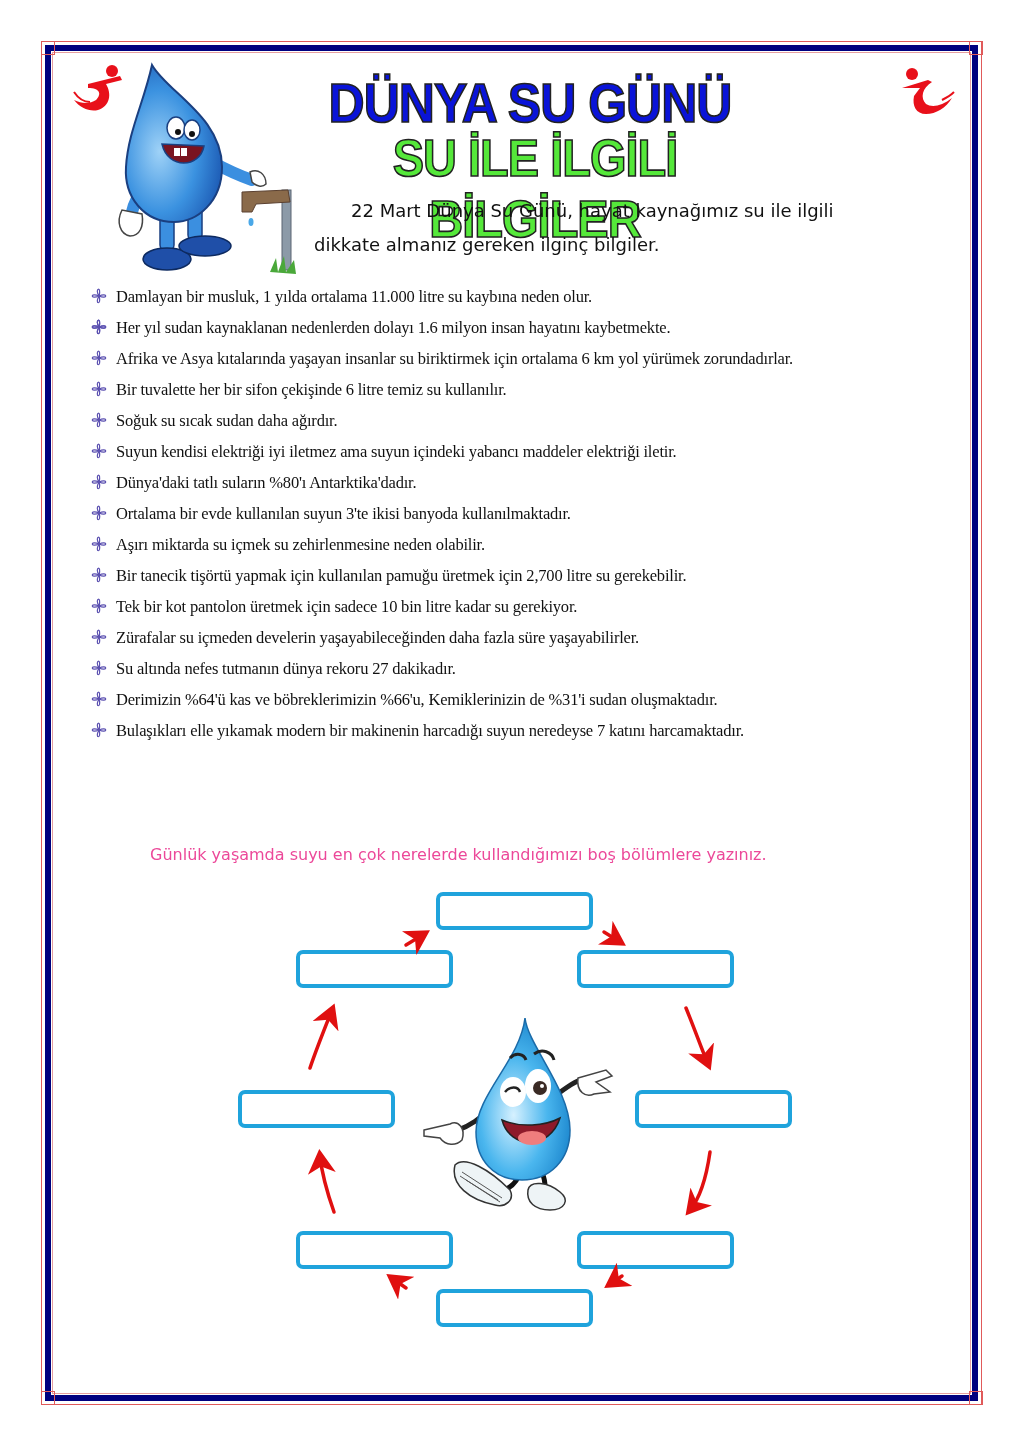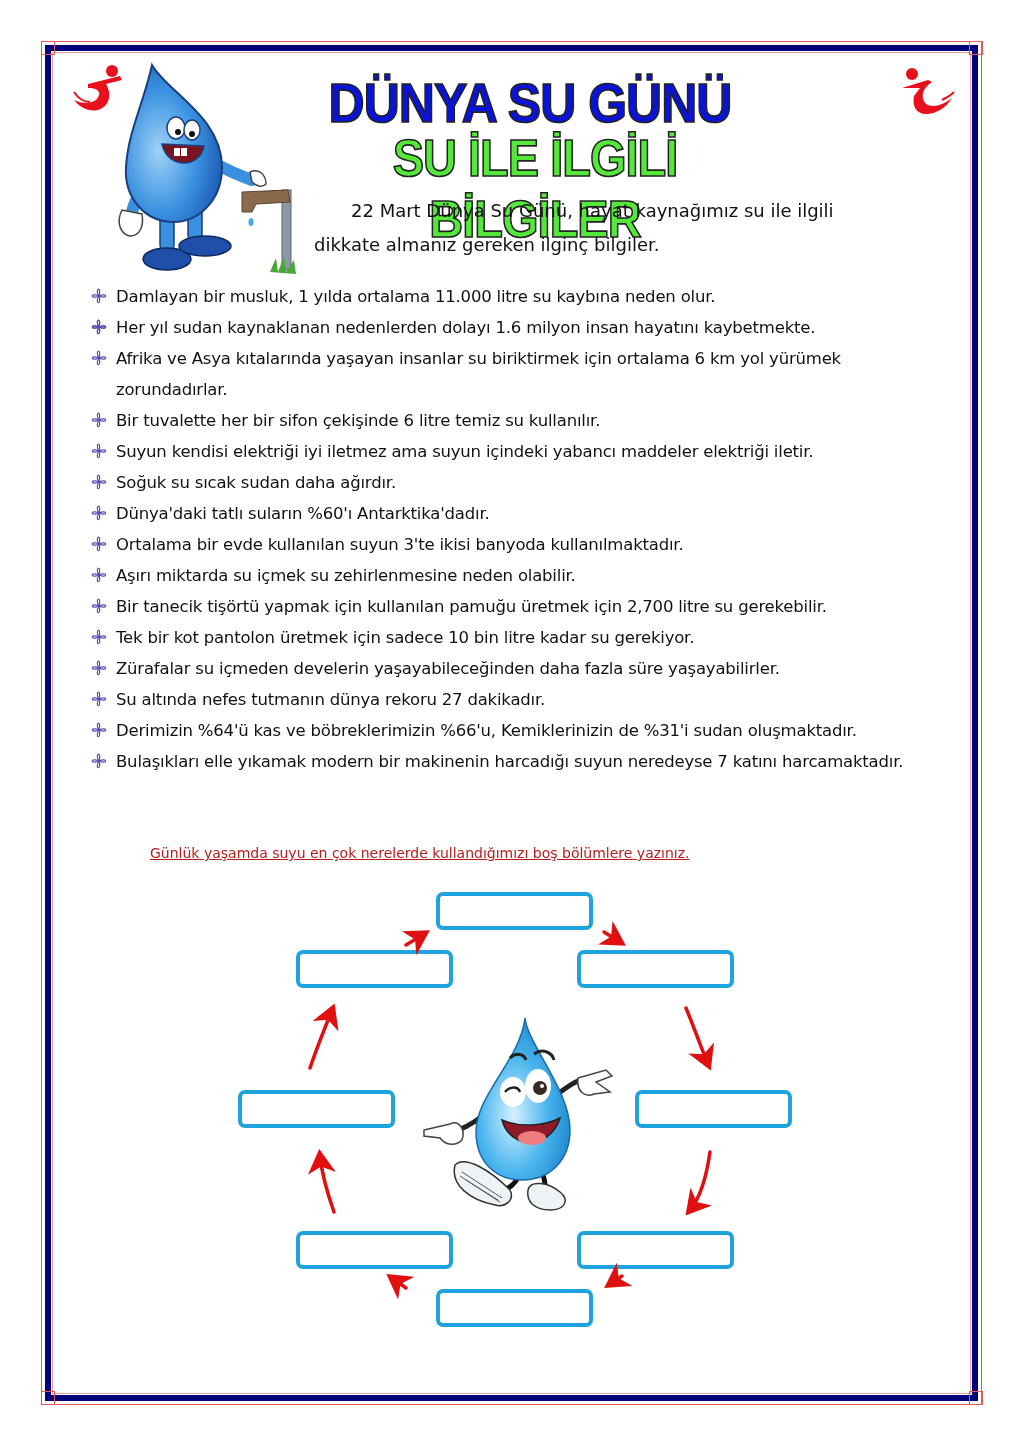--- a/index.html
+++ b/index.html
@@ -8,24 +8,24 @@
   
   .border-outer-red { position:absolute; left:41px; top:41px; width:941px; height:1364px; border:1px solid #e05a5a; box-sizing:border-box; }
   .border-navy { position:absolute; left:45px; top:45px; width:933px; height:1356px; border:6px solid #00007f; box-sizing:border-box; }
   .border-inner-red { position:absolute; left:52px; top:52px; width:919px; height:1342px; border:1px solid #e6a0a0; box-sizing:border-box; }
   .corner { position:absolute; width:14px; height:14px; border:1px solid #e05a5a; box-sizing:border-box; }
 
   .title1 { position:absolute; left:300px; top:74px; width:460px; text-align:center; font-family:"Liberation Sans", sans-serif; font-weight:bold; font-size:50px; letter-spacing:-1px; color:#0a14d8; -webkit-text-stroke:1.5px #222; transform:scaleY(1.12); }
   .title2 { position:absolute; left:300px; top:133px; width:470px; text-align:center; font-family:"Liberation Sans", sans-serif; font-weight:bold; font-size:47px; letter-spacing:-1px; color:#55e83a; -webkit-text-stroke:1.5px #222; transform:scaleY(1.12); }
 
   .intro { position:absolute; font-size:18px; color:#111; font-family:"DejaVu Sans", sans-serif; }
-  .facts { position:absolute; left:86px; top:281px; width:850px; margin:0; padding:0; list-style:none; }
+  .facts { position:absolute; left:86px; top:281px; width:850px; margin:0; padding:0; list-style:none;font-family:Liberation Serif, serif; }
   .fact { position:relative; font-size:16.5px; line-height:31px; padding-left:30px; color:#111; letter-spacing:-0.2px; }
   .fact .bullet { position:absolute; left:2px; top:5px; width:22px; height:20px; }
-  .question { position:absolute; left:150px; top:845px; font-size:14px; color:#b91c1c;text-decoration:underline; }
+  .question { position:absolute; left:150px; top:845px; font-size:16px; color:#ec4899; }
 
   .box { position:absolute; width:157px; height:38px; border:4px solid #1fa3dc; border-radius:7px; box-sizing:border-box; background:#fff; }
   .arrow { position:absolute; overflow:visible; }
   .logo { position:absolute; }
 </style>
 </head>
 <body>
 
 <div class="border-outer-red"></div>
 <div class="border-navy"></div>
@@ -132,37 +132,37 @@
           <path d="M11 10 C2 14 2 6 11 10 Z"></path>
         </g>
       </svg><span>Bir tuvalette  her bir sifon çekişinde 6 litre temiz su kullanılır.</span></li>
   <li class="fact"><svg class="bullet" viewBox="0 0 22 20">
         <g fill="none" stroke="#5a4fb0" stroke-width="1.2">
           <path d="M11 10 C6 2 14 0 11 10 Z"></path>
           <path d="M11 10 C20 6 20 14 11 10 Z"></path>
           <path d="M11 10 C14 19 6 19 11 10 Z"></path>
           <path d="M11 10 C2 14 2 6 11 10 Z"></path>
         </g>
+      </svg><span>Soğuk su sıcak sudan daha ağırdır.</span></li>
+  <li class="fact"><svg class="bullet" viewBox="0 0 22 20">
+        <g fill="none" stroke="#5a4fb0" stroke-width="1.2">
+          <path d="M11 10 C6 2 14 0 11 10 Z"></path>
+          <path d="M11 10 C20 6 20 14 11 10 Z"></path>
+          <path d="M11 10 C14 19 6 19 11 10 Z"></path>
+          <path d="M11 10 C2 14 2 6 11 10 Z"></path>
+        </g>
       </svg><span>Suyun kendisi elektriği iyi iletmez ama suyun içindeki yabancı maddeler elektriği iletir.</span></li>
   <li class="fact"><svg class="bullet" viewBox="0 0 22 20">
         <g fill="none" stroke="#5a4fb0" stroke-width="1.2">
           <path d="M11 10 C6 2 14 0 11 10 Z"></path>
           <path d="M11 10 C20 6 20 14 11 10 Z"></path>
           <path d="M11 10 C14 19 6 19 11 10 Z"></path>
           <path d="M11 10 C2 14 2 6 11 10 Z"></path>
         </g>
-      </svg><span>Soğuk su sıcak sudan daha ağırdır.</span></li>
-  <li class="fact"><svg class="bullet" viewBox="0 0 22 20">
-        <g fill="none" stroke="#5a4fb0" stroke-width="1.2">
-          <path d="M11 10 C6 2 14 0 11 10 Z"></path>
-          <path d="M11 10 C20 6 20 14 11 10 Z"></path>
-          <path d="M11 10 C14 19 6 19 11 10 Z"></path>
-          <path d="M11 10 C2 14 2 6 11 10 Z"></path>
-        </g>
-      </svg><span>Dünya'daki tatlı suların %60'ı Antarktika'dadır.</span></li>
+      </svg><span>Dünya'daki tatlı suların %80'ı Antarktika'dadır.</span></li>
   <li class="fact"><svg class="bullet" viewBox="0 0 22 20">
         <g fill="none" stroke="#5a4fb0" stroke-width="1.2">
           <path d="M11 10 C6 2 14 0 11 10 Z"></path>
           <path d="M11 10 C20 6 20 14 11 10 Z"></path>
           <path d="M11 10 C14 19 6 19 11 10 Z"></path>
           <path d="M11 10 C2 14 2 6 11 10 Z"></path>
         </g>
       </svg><span>Ortalama bir evde kullanılan suyun 3'te ikisi banyoda kullanılmaktadır.</span></li>
   <li class="fact"><svg class="bullet" viewBox="0 0 22 20">
         <g fill="none" stroke="#5a4fb0" stroke-width="1.2">

